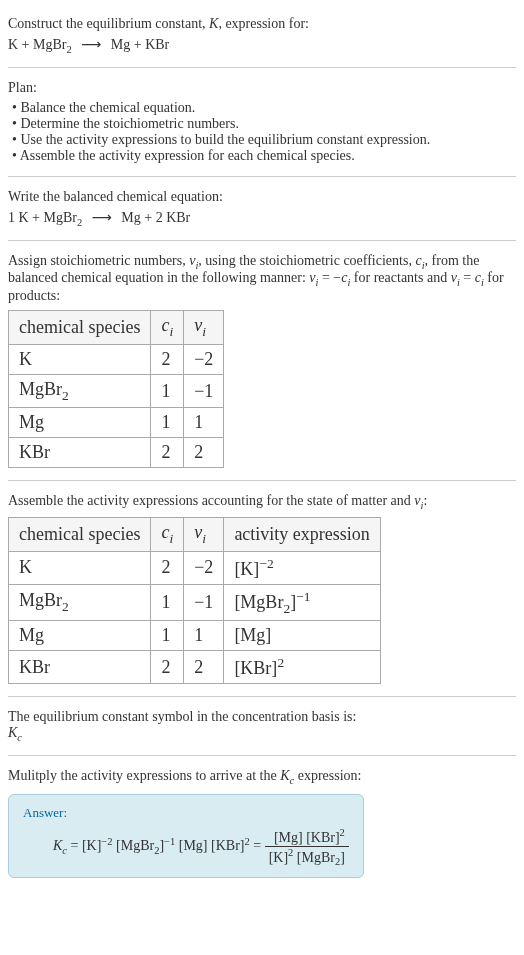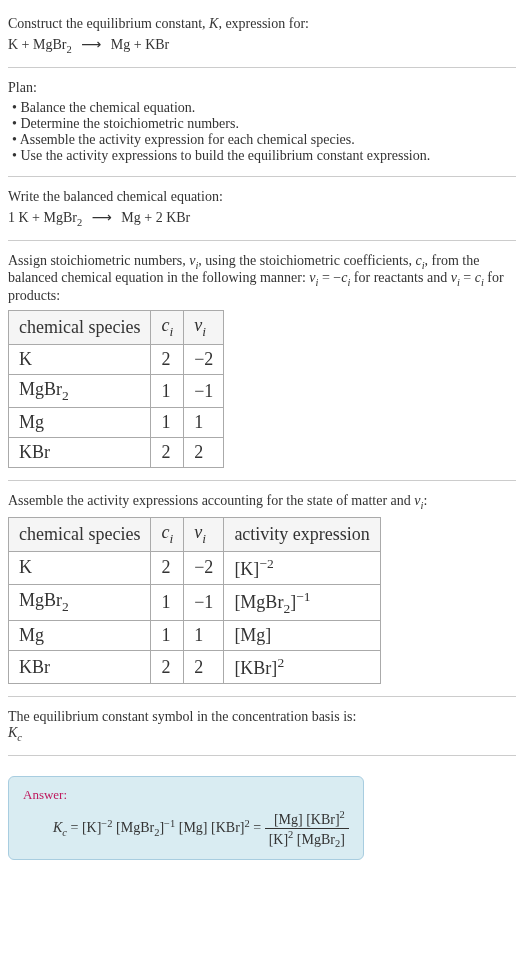--- a/index.html
+++ b/index.html
@@ -63,21 +63,21 @@
     }
     .answer-box {
       background: #d9ecf2;
       border: 1px solid #a8cde0;
       border-radius: 6px;
       padding: 10px 14px;
       margin-top: 8px;
       display: inline-block;
     }
     .answer-label {
-      color: #be185d;
+      color: #0369a1;
       font-size: 13px;
       margin-bottom: 6px;
     }
     .frac {
       display: inline-block;
       vertical-align: middle;
       text-align: right;
     }
     .frac .num {
       display: block;
@@ -107,22 +107,22 @@
   </div>
 </div>
 
 <hr>
 
 <div class="section">
   <div>Plan:</div>
   <div class="bullet-list">
     <div class="bullet-item">• Balance the chemical equation.</div>
     <div class="bullet-item">• Determine the stoichiometric numbers.</div>
+    <div class="bullet-item">• Use the activity expressions to build the equilibrium constant expression.</div>
     <div class="bullet-item">• Assemble the activity expression for each chemical species.</div>
-    <div class="bullet-item">• Use the activity expressions to build the equilibrium constant expression.</div>
   </div>
 </div>
 
 <hr>
 
 <div class="section">
   <div>Write the balanced chemical equation:</div>
   <div class="equation">
     <span>1 K + MgBr</span><sub>2</sub>
     <span class="arrow">⟶</span>
@@ -212,19 +212,22 @@
 <hr>
 
 <div class="section">
   <div>The equilibrium constant symbol in the concentration basis is:</div>
   <div><span class="italic">K</span><sub class="italic">c</sub></div>
 </div>
 
 <hr>
 
 <div class="section">
+  <div>
+    <span>Mulitply the activity expressions to arrive at the </span><span class="italic">K</span><sub class="italic">c</sub><span> expression:</span>
+  </div>
   <div class="answer-box">
     <div class="answer-label">Answer:</div>
     <div class="math-line nowrap">
       <span class="italic">K</span><sub class="italic">c</sub><span> = [K]</span><sup>−2</sup><span> [MgBr</span><sub>2</sub><span>]</span><sup>−1</sup><span> [Mg] [KBr]</span><sup>2</sup><span> = </span><span class="frac"><span class="num"><span>[Mg] [KBr]</span><sup>2</sup></span><span class="den"><span>[K]</span><sup>2</sup><span> [MgBr</span><sub>2</sub><span>]</span></span></span>
     </div>
   </div>
 </div>
 
 </body></html>

